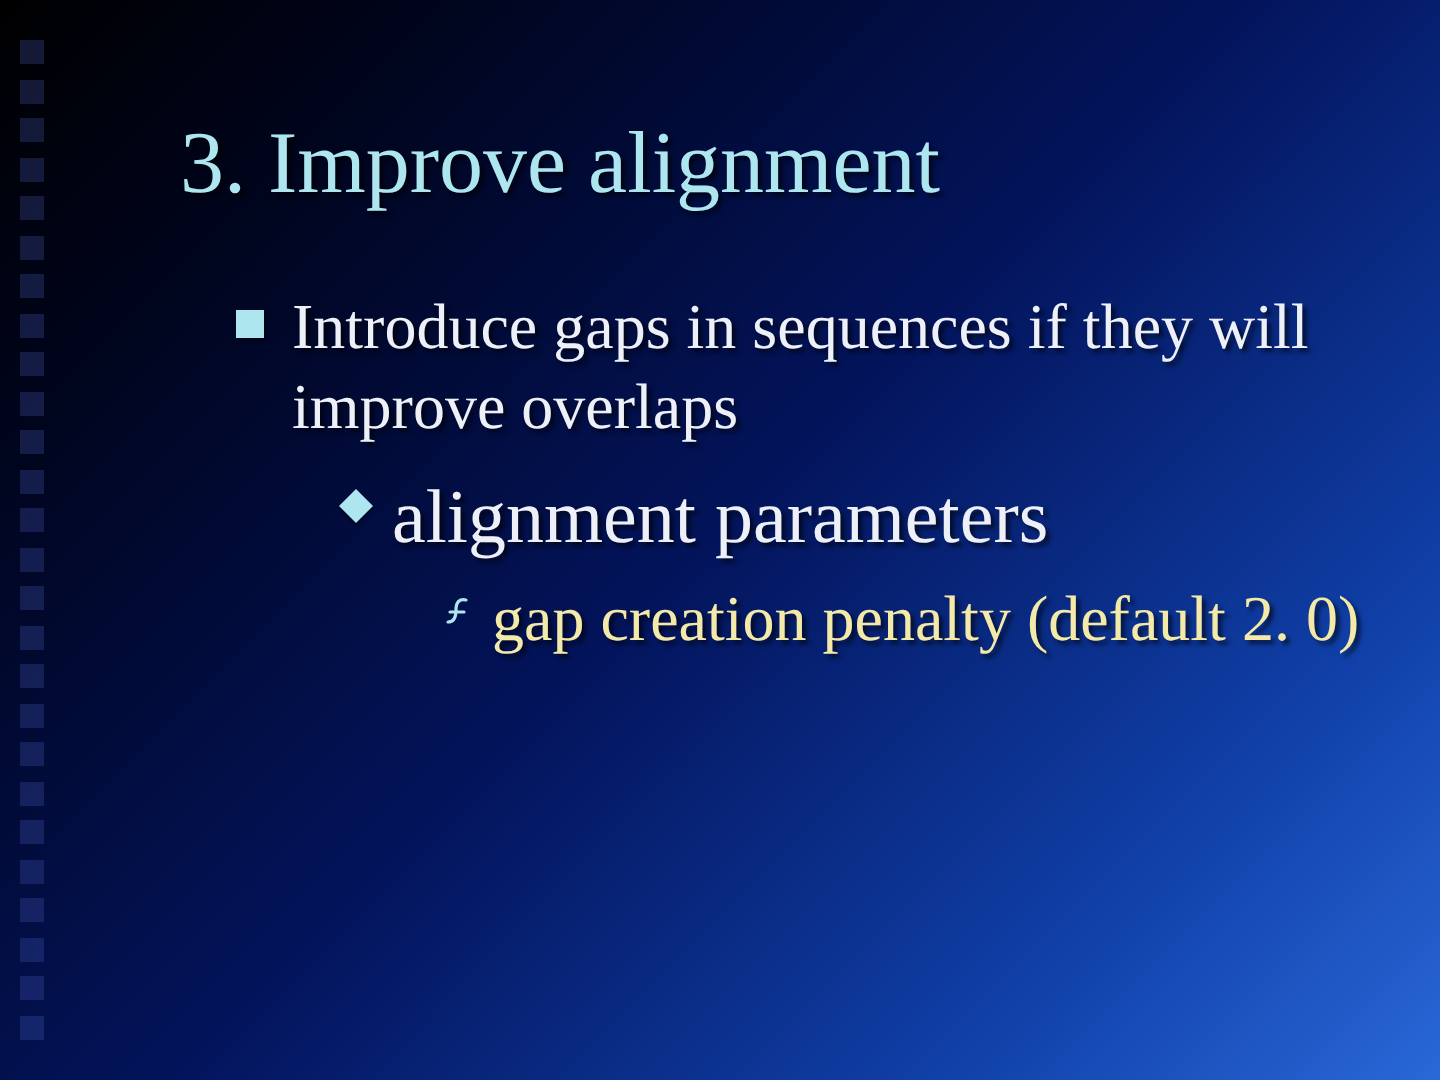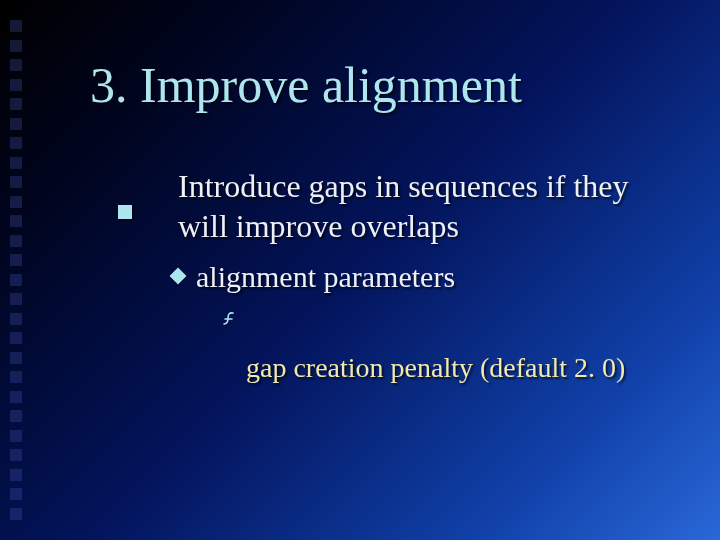--- a/index.html
+++ b/index.html
@@ -32,32 +32,31 @@
     height: 12px;
     background: rgba(80, 100, 200, 0.25);
   }
   .content {
     position: absolute;
     left: 90px;
     top: 56px;
     right: 40px;
   }
   .title {
-    font-size: 50px;
+    font-size: 44px;
     color: #aee6ef;
     text-shadow: 2px 2px 2px rgba(0,0,0,0.6);
-    margin-bottom: 52px;
+    margin-bottom: 36px;
     font-weight: normal;
   }
   .lvl1 {
     margin-left: 28px;
     display: flex;
-    align-items: center;
+    align-items: flex-start;
     margin-bottom: 14px;
-    gap: 32px;
   }
   .lvl1 .bullet {
     width: 14px;
     height: 14px;
     background: #aee6ef;
     margin-top: 12px;
     margin-right: 14px;
     flex: 0 0 auto;
     box-shadow: 1px 1px 1px rgba(0,0,0,0.5);
   }
@@ -77,40 +76,39 @@
     width: 12px;
     height: 12px;
     background: #aee6ef;
     transform: rotate(45deg);
     margin-top: 10px;
     margin-right: 12px;
     flex: 0 0 auto;
     box-shadow: 1px 1px 1px rgba(0,0,0,0.5);
   }
   .lvl2 .text {
-    font-size: 30px;
+    font-size: 38px;
     color: #eef0f8;
     text-shadow: 2px 2px 2px rgba(0,0,0,0.6);
   }
   .lvl3 {
     margin-left: 132px;
     display: flex;
     align-items: flex-start;
     margin-bottom: 4px;
   }
   .lvl3 .bullet-wrap {
     margin-top: 7px;
     margin-right: 10px;
     flex: 0 0 auto;
   }
   .lvl3 .text {
-    font-size: 28px;
+    font-size: 32px;
     color: #f3e9a8;
     text-shadow: 2px 2px 2px rgba(0,0,0,0.6);
-    margin-top: 48px;
   }
 </style>
 </head>
 <body>
 
 <div class="slide">
 
   <div class="deco-col">
     <div class="deco-sq"></div>
     <div class="deco-sq"></div>

